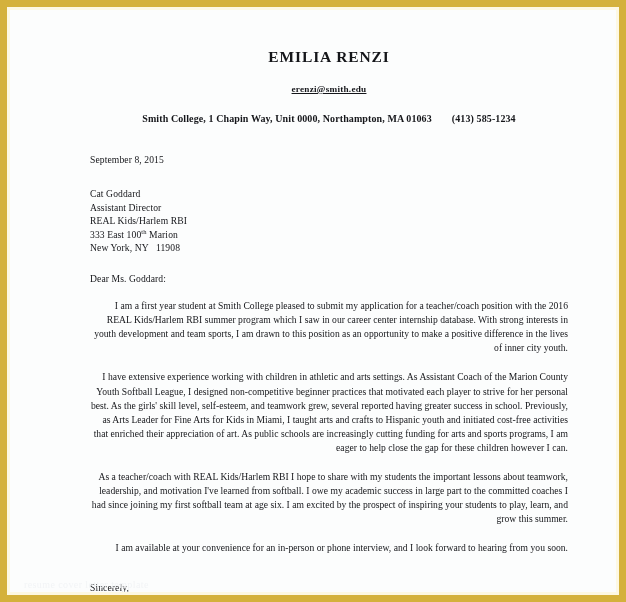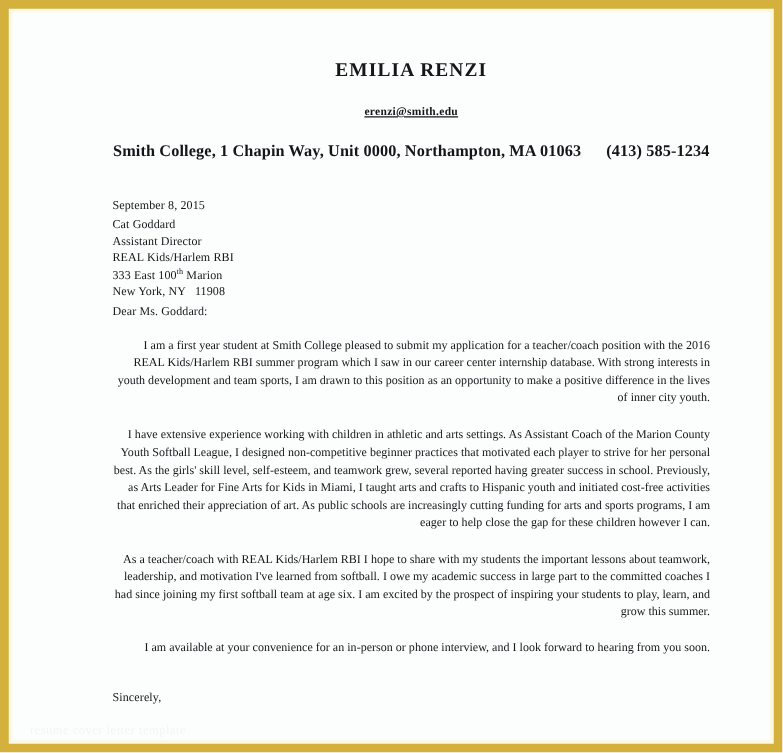--- a/index.html
+++ b/index.html
@@ -59,50 +59,50 @@
   }
   .lh-email {
     font-weight: bold;
     font-size: 9.2px;
     letter-spacing: 0.25px;
     margin-bottom: 19px;
     text-decoration: underline;
   }
   .lh-address-line {
     font-weight: bold;
-    font-size: 13px;
+    font-size: 10px;
     letter-spacing: 0.1px;
   }
   .lh-phone {
     display: inline-block;
     margin-left: 20px;
   }
 
   
   .date-block {
     margin-top: 30px;
     font-size: 9.6px;
     letter-spacing: 0.1px;
   }
 
   .recipient {
-    margin-top: 3px;
+    margin-top: 22px;
     font-size: 9.6px;
     line-height: 1.42;
     letter-spacing: 0.1px;
   }
   .recipient div { white-space: pre; }
   sup {
     font-size: 0.68em;
     vertical-align: super;
     line-height: 0;
   }
 
   .salutation {
-    margin-top: 3px;
+    margin-top: 18px;
     font-size: 9.6px;
     letter-spacing: 0.1px;
   }
 
   .para {
     margin-top: 15px;
     font-size: 9.6px;
     line-height: 1.47;
     text-align: right;
     letter-spacing: 0.02px;

